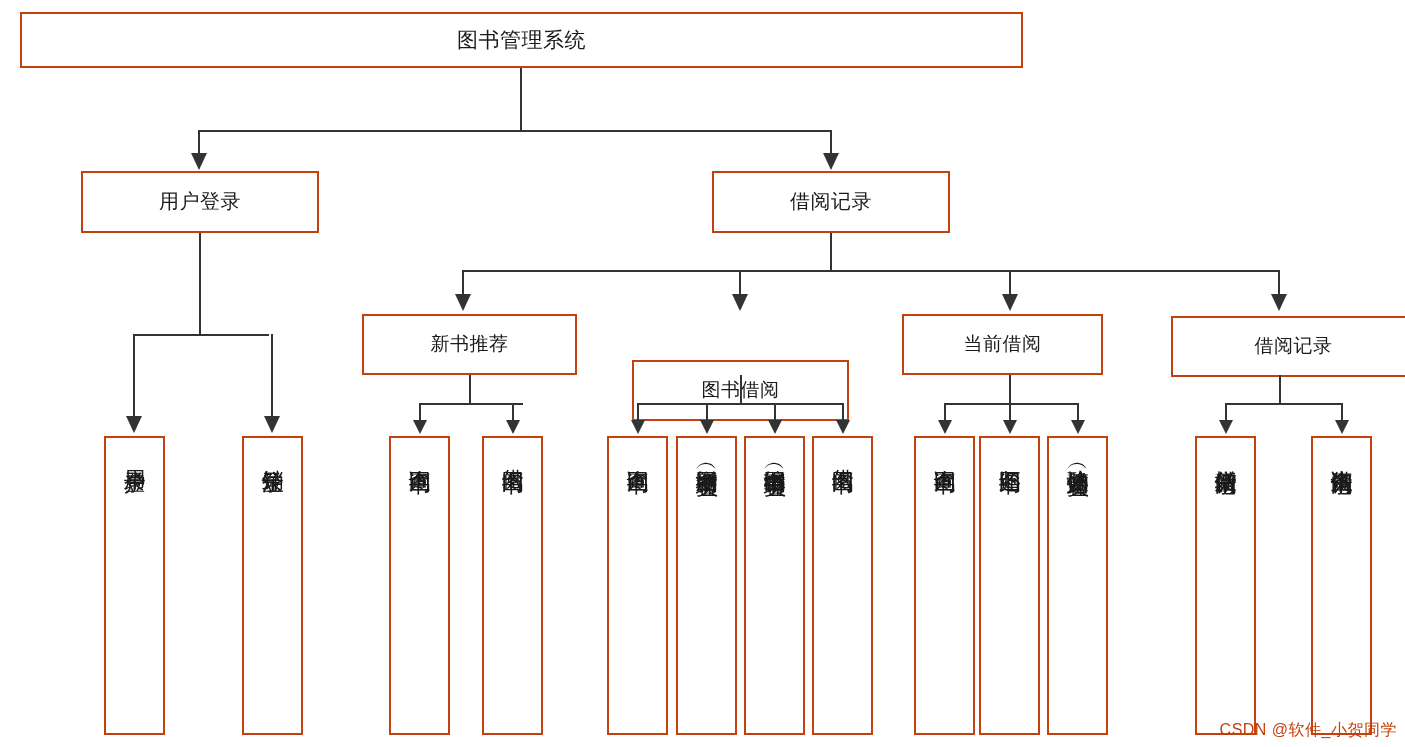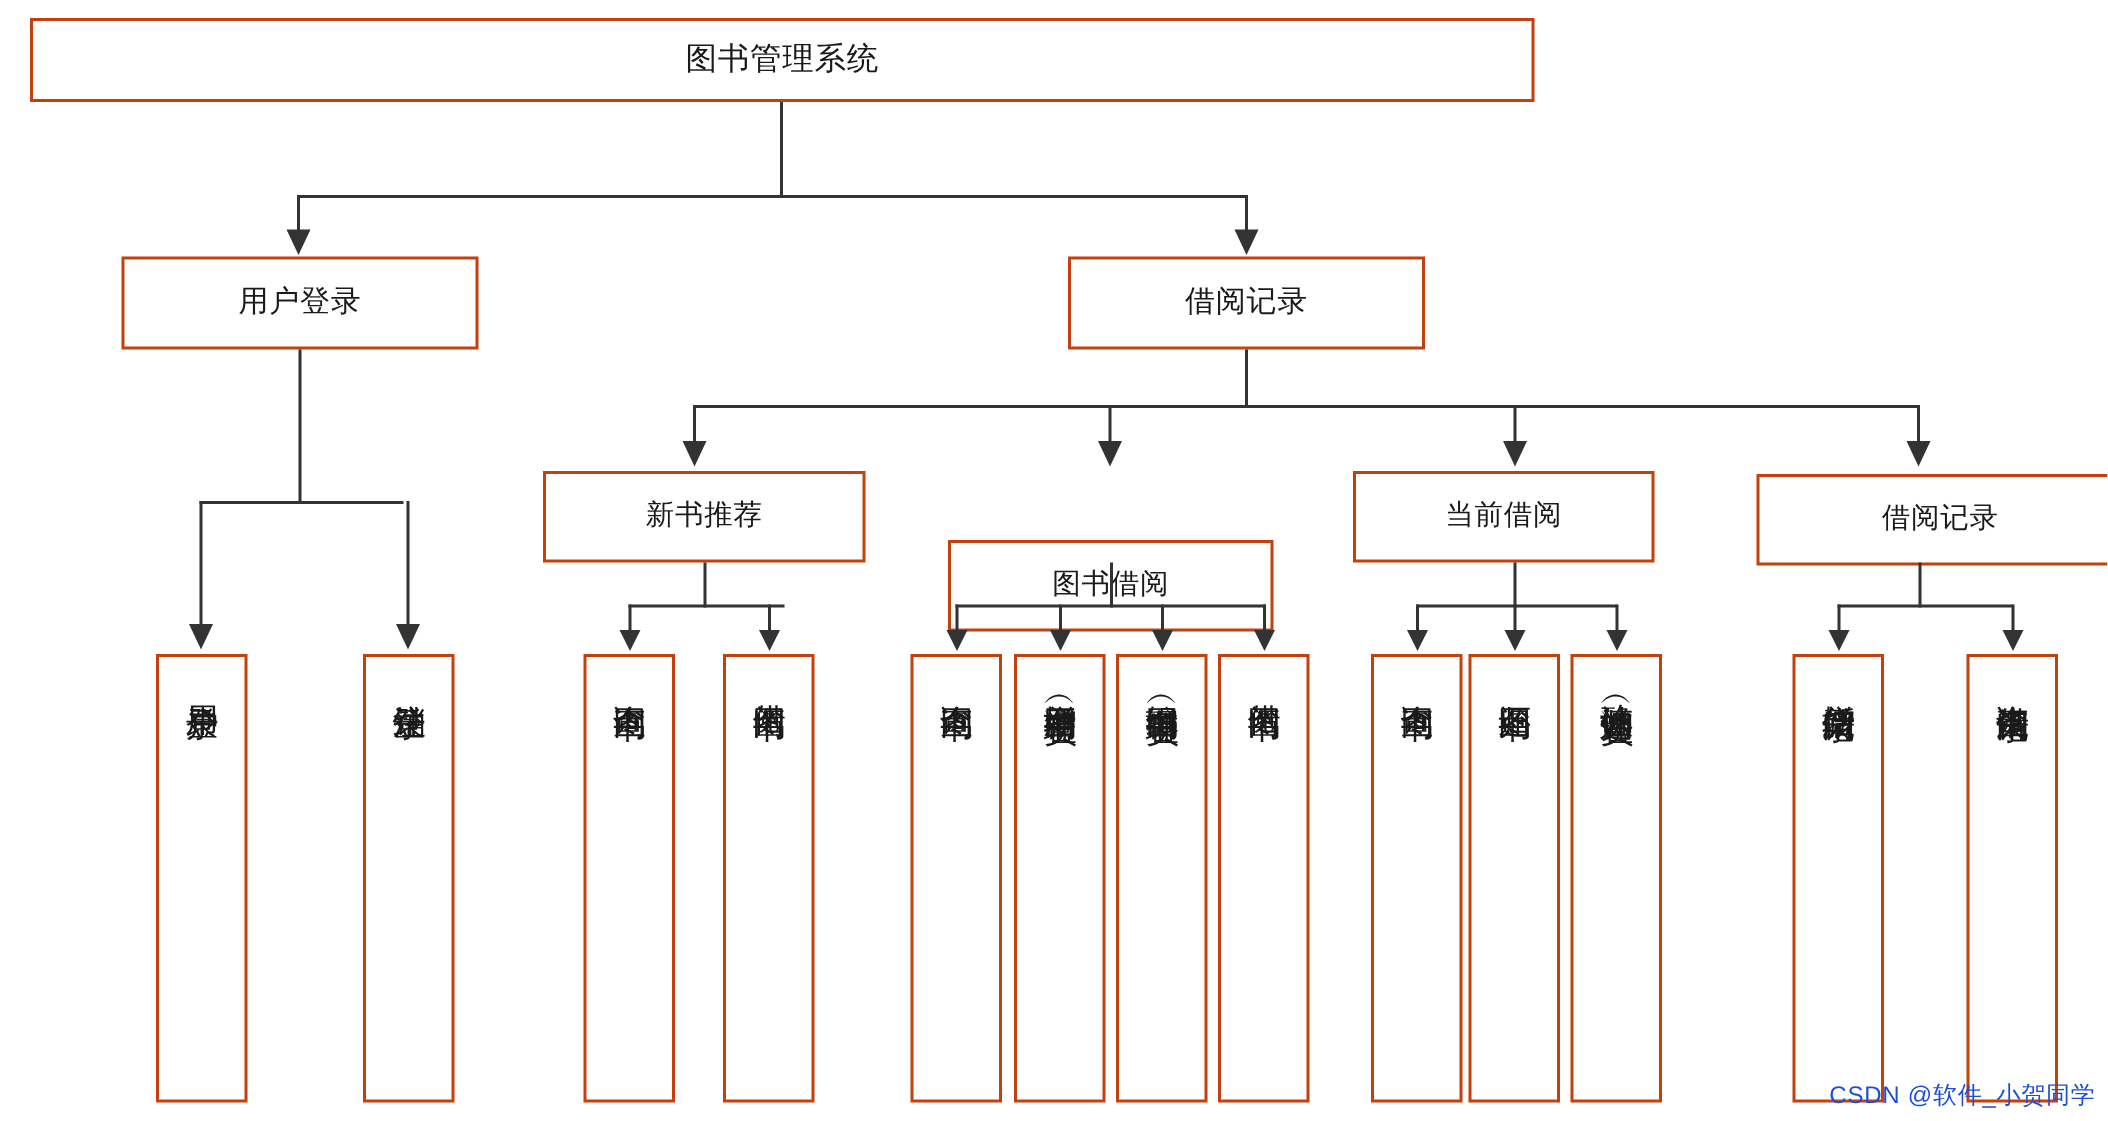--- a/index.html
+++ b/index.html
@@ -65,21 +65,21 @@
   .arrow.small {
     border-left-width: 7px;
     border-right-width: 7px;
     border-top-width: 14px;
   }
   .watermark {
     position: absolute;
     right: 8px;
     bottom: 6px;
     font-size: 16px;
-    color: #1d4ed8;
+    color: #c2410c;
     white-space: nowrap;
     letter-spacing: 0.5px;
   }
 </style>
 </head>
 <body>
 
 <div id="canvas">
 
   <div class="node root" style="left:20px; top:12px; width:1003px; height:56px;">

